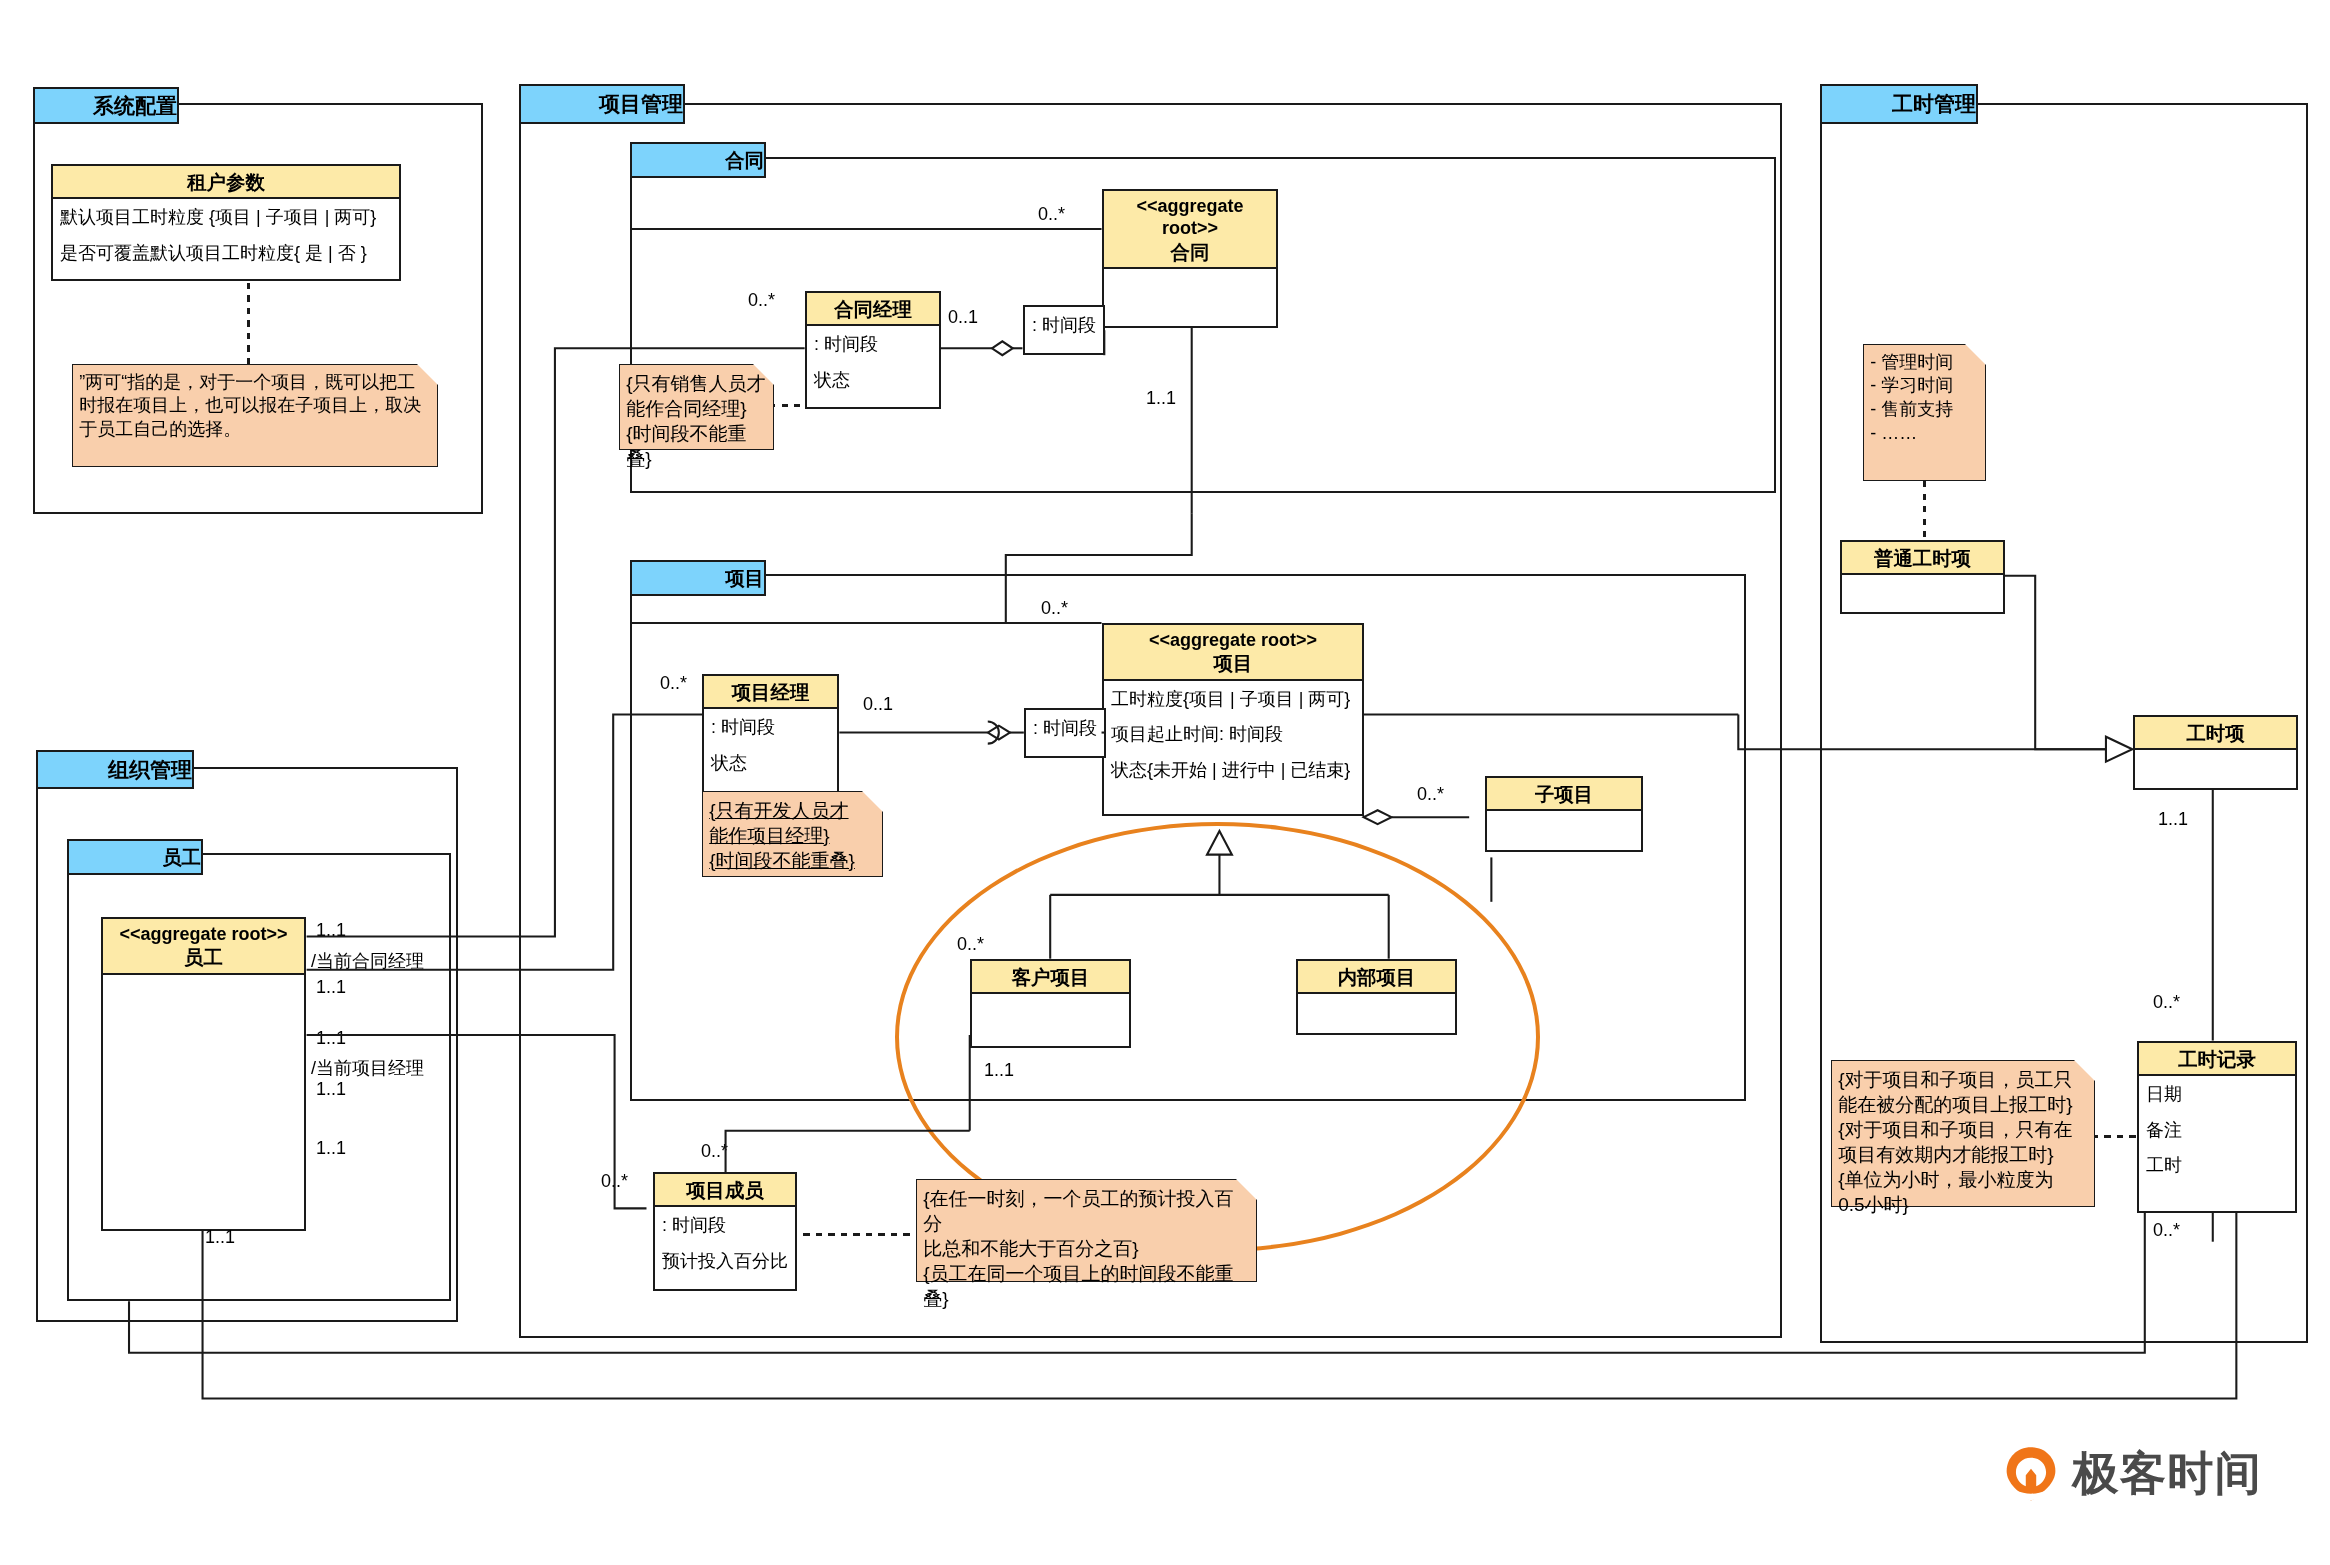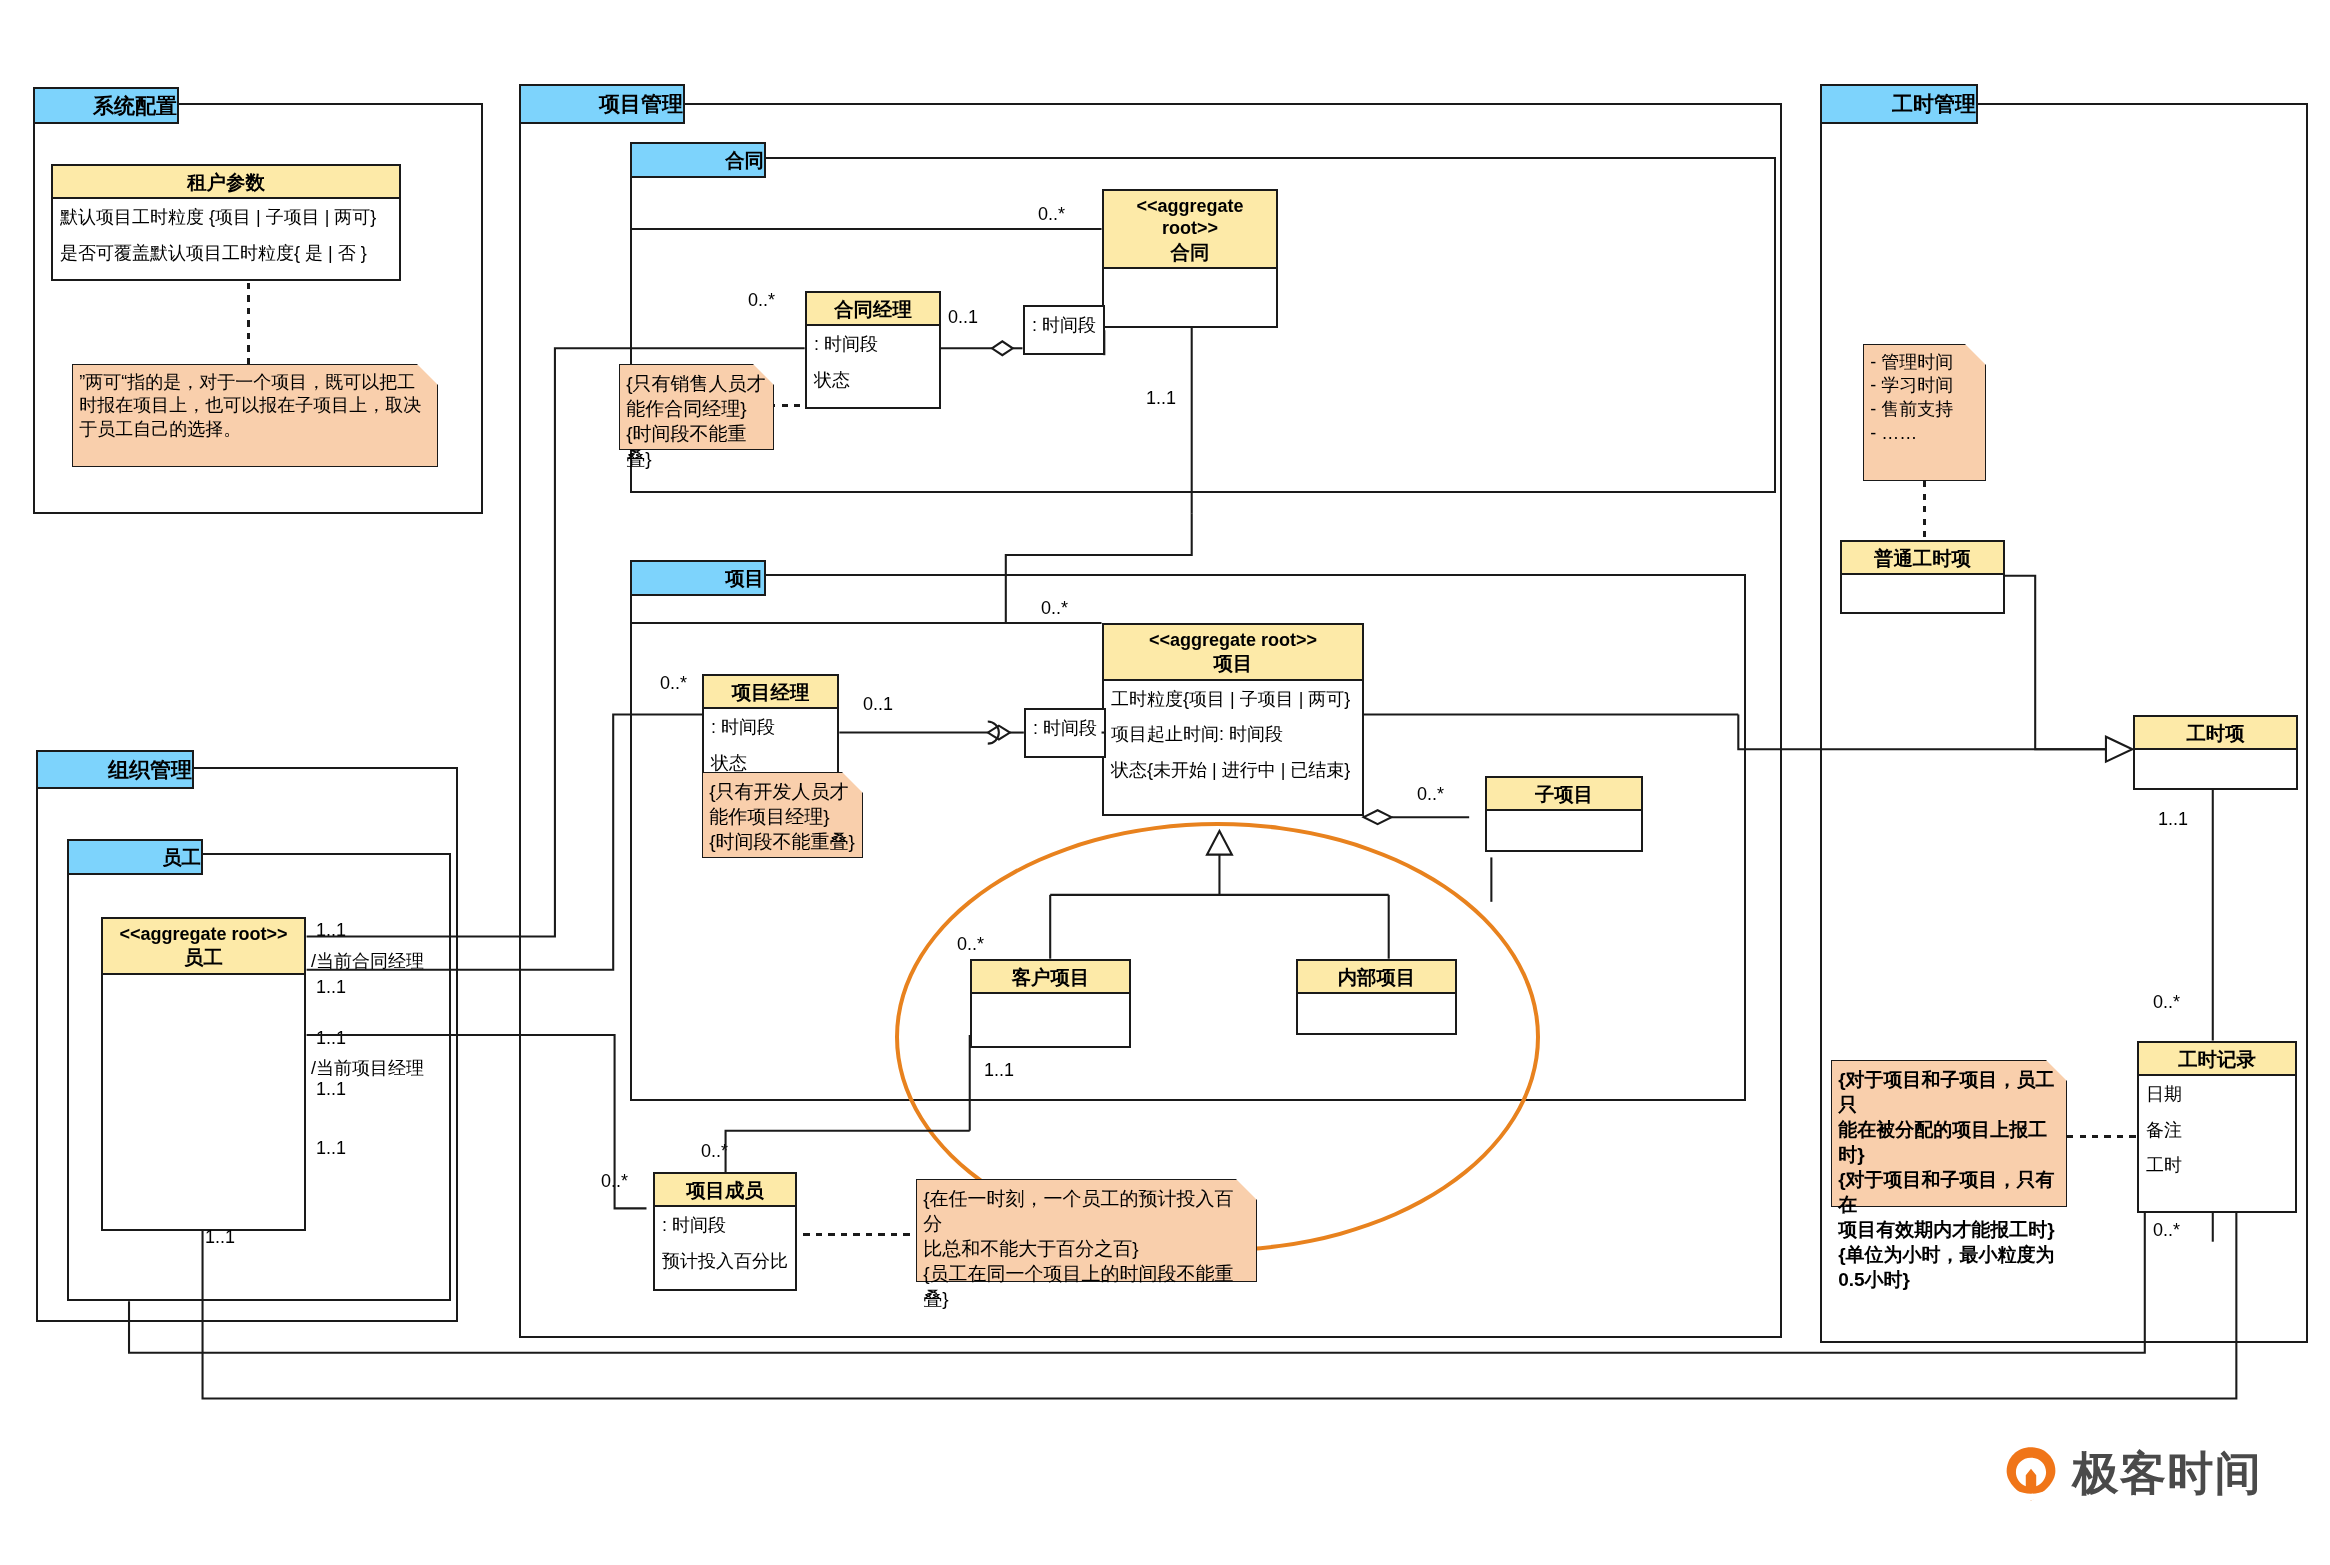--- a/index.html
+++ b/index.html
@@ -127,21 +127,21 @@
       <div class="cls-attr f26">状态</div>
     </div>
   </div>
 
   <div class="cls" style="left:1024px;top:708px;width:82px;height:50px;">
     <div class="cls-body">
         <div class="cls-attr f26">: 时间段</div>
       </div>
   </div>
 
-  <div class="note f24" style="left:702px;top:772px;width:161px;height:86px;">
+  <div class="note f24" style="left:702px;top:791px;width:181px;height:86px;text-decoration:underline;">
     <div class="foldtri"></div>
     <div class="note-txt">{只有开发人员才
 能作项目经理}
 {时间段不能重叠}</div>
   </div>
   <div class="dot dot-v" style="left:778px;top:794px;height:25px;"></div>
 
   <div class="cls" style="left:1469px;top:776px;width:158px;height:76px;margin-left:16px;">
     <div class="cls-head f28">子项目</div>
   </div>
@@ -213,21 +213,21 @@
 
   <div class="cls" style="left:2137px;top:1041px;width:160px;height:172px;">
     <div class="cls-head f28">工时记录</div>
     <div class="cls-body">
       <div class="cls-attr f26">日期</div>
       <div class="cls-attr f26">备注</div>
       <div class="cls-attr f26">工时</div>
     </div>
   </div>
 
-  <div class="note f24" style="left:1831px;top:1060px;width:236px;height:147px;font-weight:bold;">
+  <div class="note f24" style="left:1831px;top:1060px;width:264px;height:147px;">
     <div class="foldtri"></div>
     <div class="note-txt">{对于项目和子项目，员工只
 能在被分配的项目上报工时}
 {对于项目和子项目，只有在
 项目有效期内才能报工时}
 {单位为小时，最小粒度为
 0.5小时}</div>
   </div>
   <div class="dot dot-h" style="left:2067px;top:1135px;width:69px;"></div>
 

